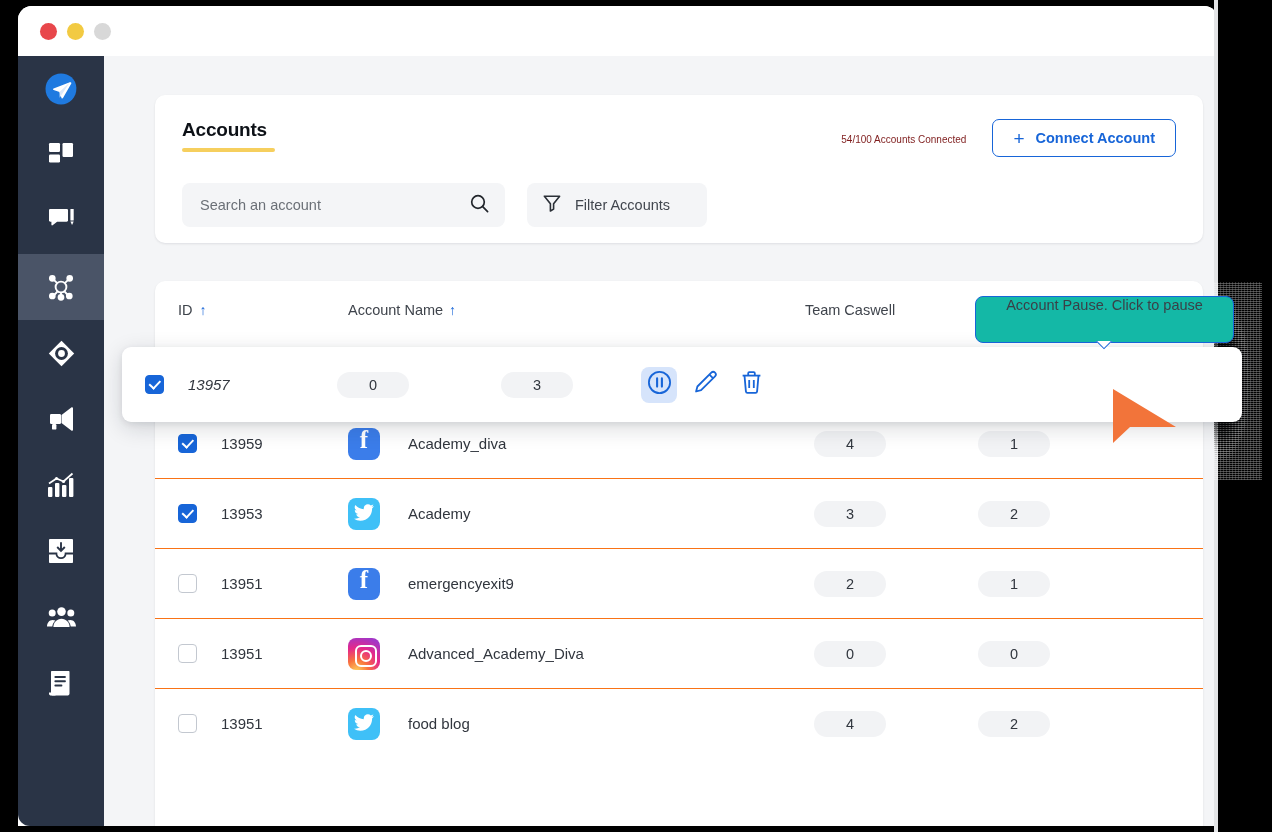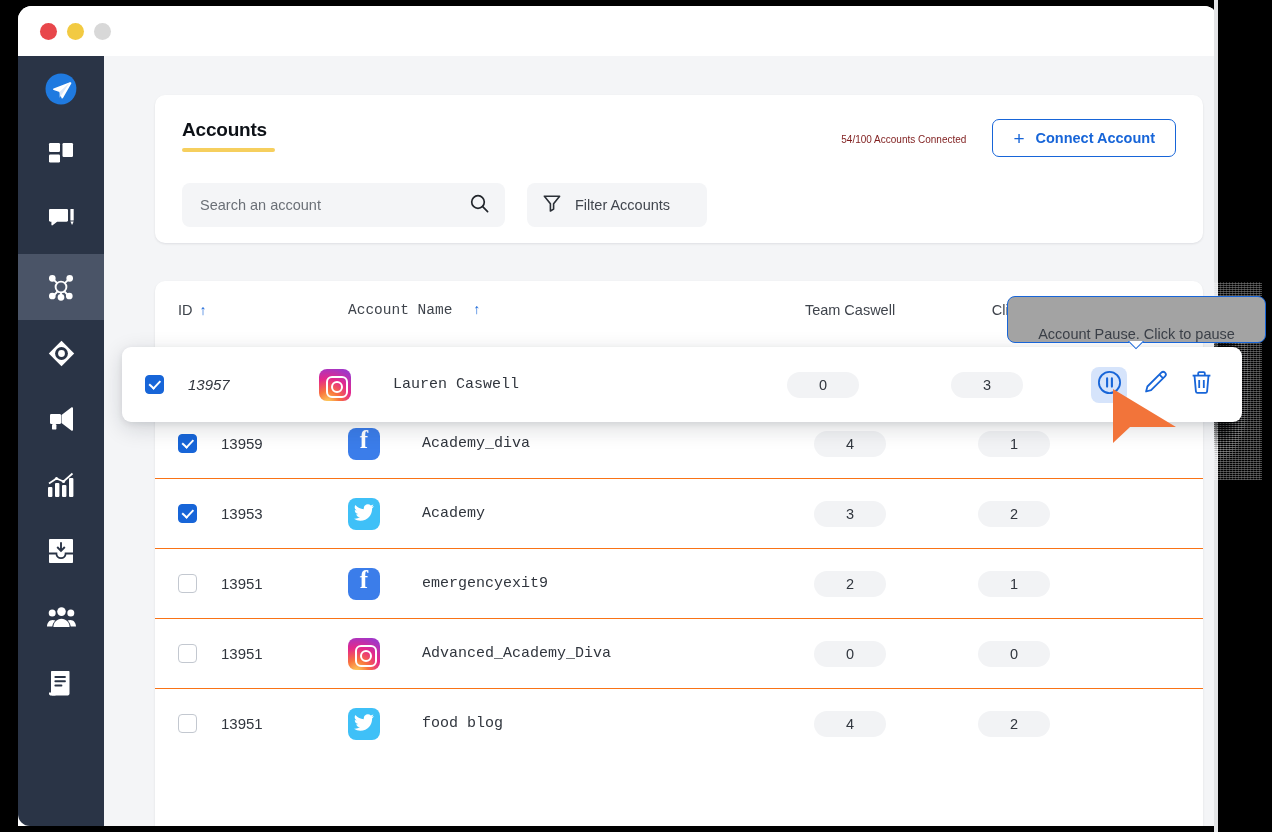--- a/index.html
+++ b/index.html
@@ -117,21 +117,21 @@
     position: absolute; left: 51px; top: 225px;
     width: 1048px; height: 575px;
     overflow: hidden;
   }
   .thead {
     display: flex; align-items: center; height: 57px;
     padding: 0 0 0 23px;
     font-size: 14.5px; color: #3f444c;
   }
   .col-id     { width: 142px; display: flex; align-items: center; gap: 7px; }
-  .col-name   { width: 448px; display: flex; align-items: center; gap: 20px; font-family: Liberation Mono, monospace; }
+  .col-name   { width: 448px; display: flex; align-items: center; gap: 6px; }
   .col-team   { width: 164px; text-align: center; }
   .col-client { width: 164px; text-align: center; }
   .col-act    { flex: 1; }
   .sort-arrow { color: #1765d8; font-size: 14px; line-height: 1; }
 
   .trow {
     display: flex; align-items: center; height: 70px;
     padding-left: 23px;
     border-top: 1px solid #f97316;
     background: #fff;
@@ -199,24 +199,24 @@
     width: 36px; height: 36px; border-radius: 8px;
     display: flex; align-items: center; justify-content: center;
     cursor: pointer;
   }
   .act-btn.sel { background: #d6e4fb; }
 
   
   .tooltip {
     position: absolute; left: 975px; top: 296px;
     width: 259px; height: 47px;
-    background: #a3a3a3; border: 1.7px solid #1765d8;
+    background: #14b8a6; border: 1.7px solid #1765d8;
     border-radius: 8px; z-index: 30;
-    display: flex; align-items: flex-end; justify-content: center;
-    font-size: 14.5px; color: #3a3f47; margin-left: 32px;
+    display: flex; align-items: flex-start; justify-content: center;
+    font-size: 14.5px; color: #3a3f47;
   }
   .tip-arrow {
     position: absolute; left: 118px; top: 44px;
     width: 19px; height: 12px; overflow: hidden;
   }
   .tip-arrow::after {
     content:""; position:absolute; left:2px; top:-11px;
     width:14px; height:14px; background:#fff;
     border:1.7px solid #1765d8; transform: rotate(45deg);
   }
@@ -522,24 +522,20 @@
   <div class="gutter"></div>
 
   <div class="artifact"></div>
   <div class="artifact2"></div>
 
   <div class="float-row">
     <div class="col-id">
       <span class="cbox checked"></span>
       <span class="id-text">13957</span>
     </div>
-    <div class="col-name name-cell">
-      <span class="acct-icon ig"></span>
-      <span class="name-text">Lauren Caswell</span>
-    </div>
     <div class="col-team">
       <span class="pill">0</span>
     </div>
     <div class="col-client">
       <span class="pill">3</span>
     </div>
     <div class="actions">
       <div class="act-btn sel">
         <span>
           <svg width="25" height="25" viewBox="0 0 25 25" fill="none" stroke="#1765d8" stroke-width="1.8">

